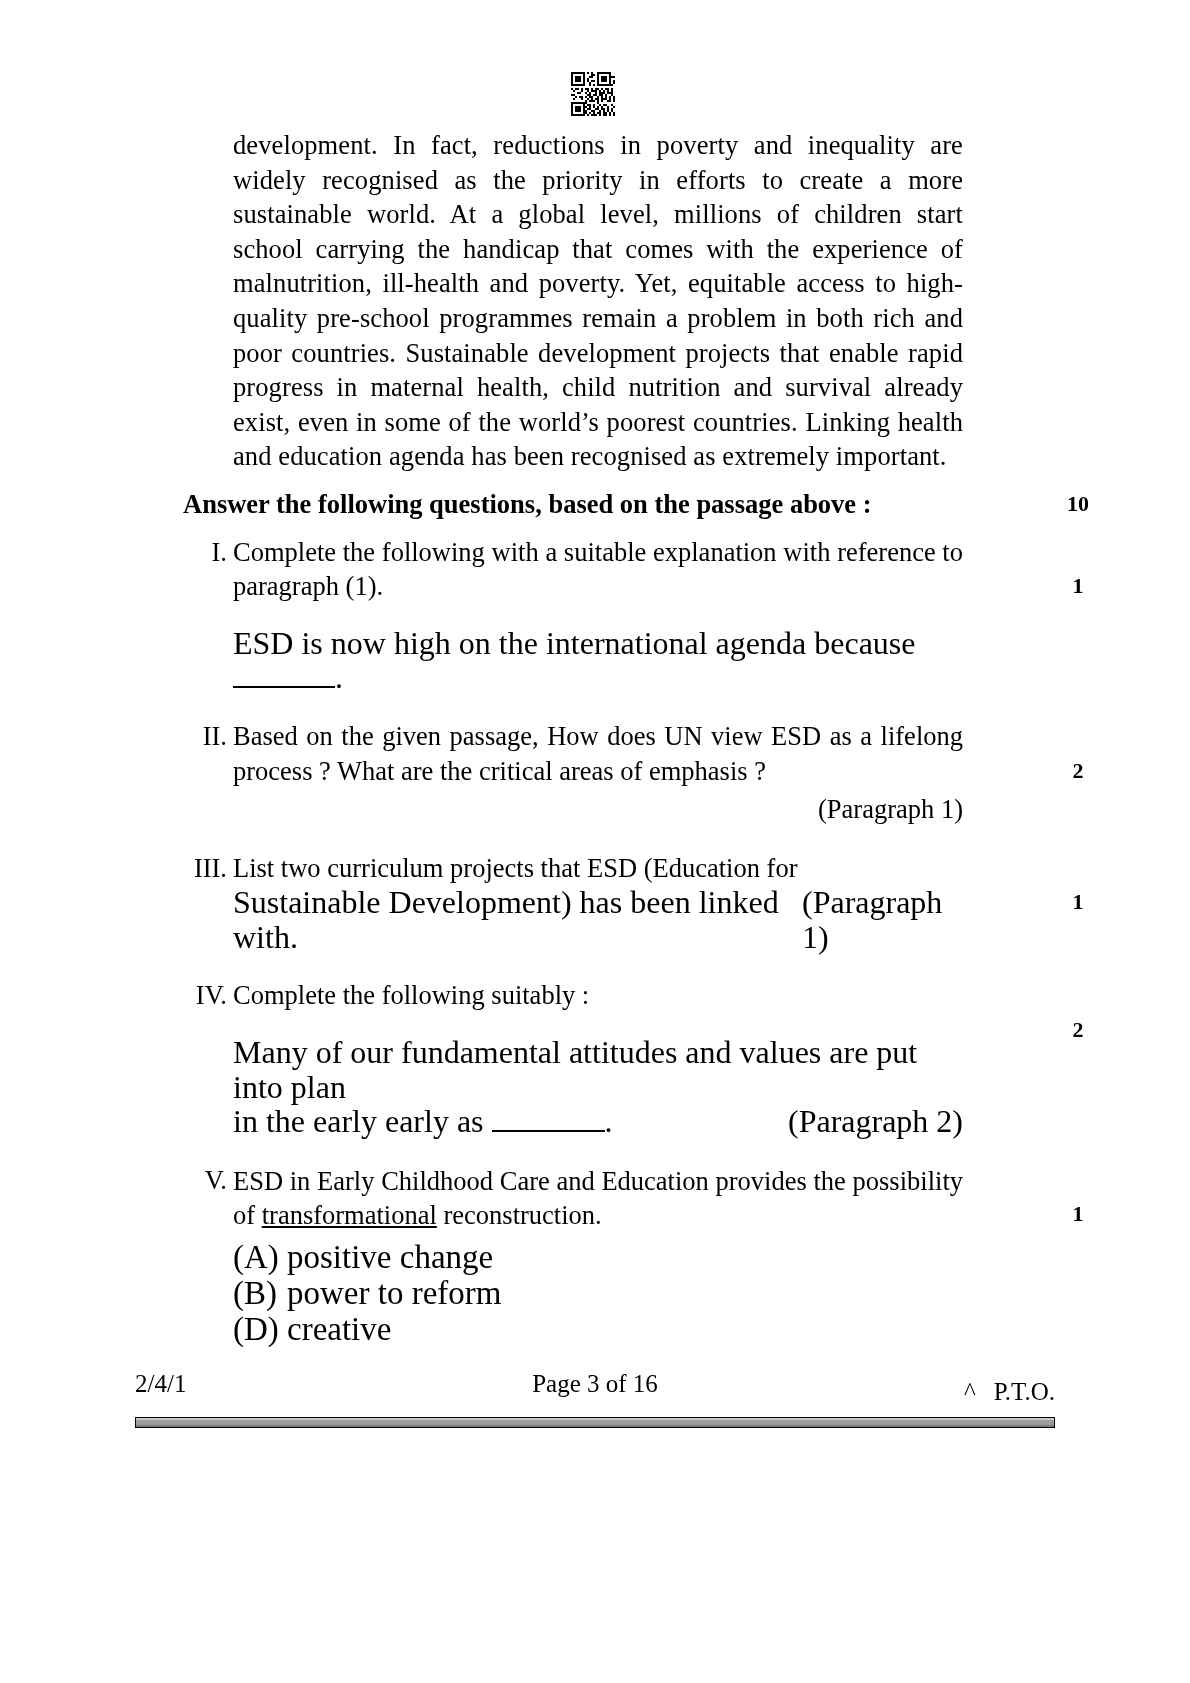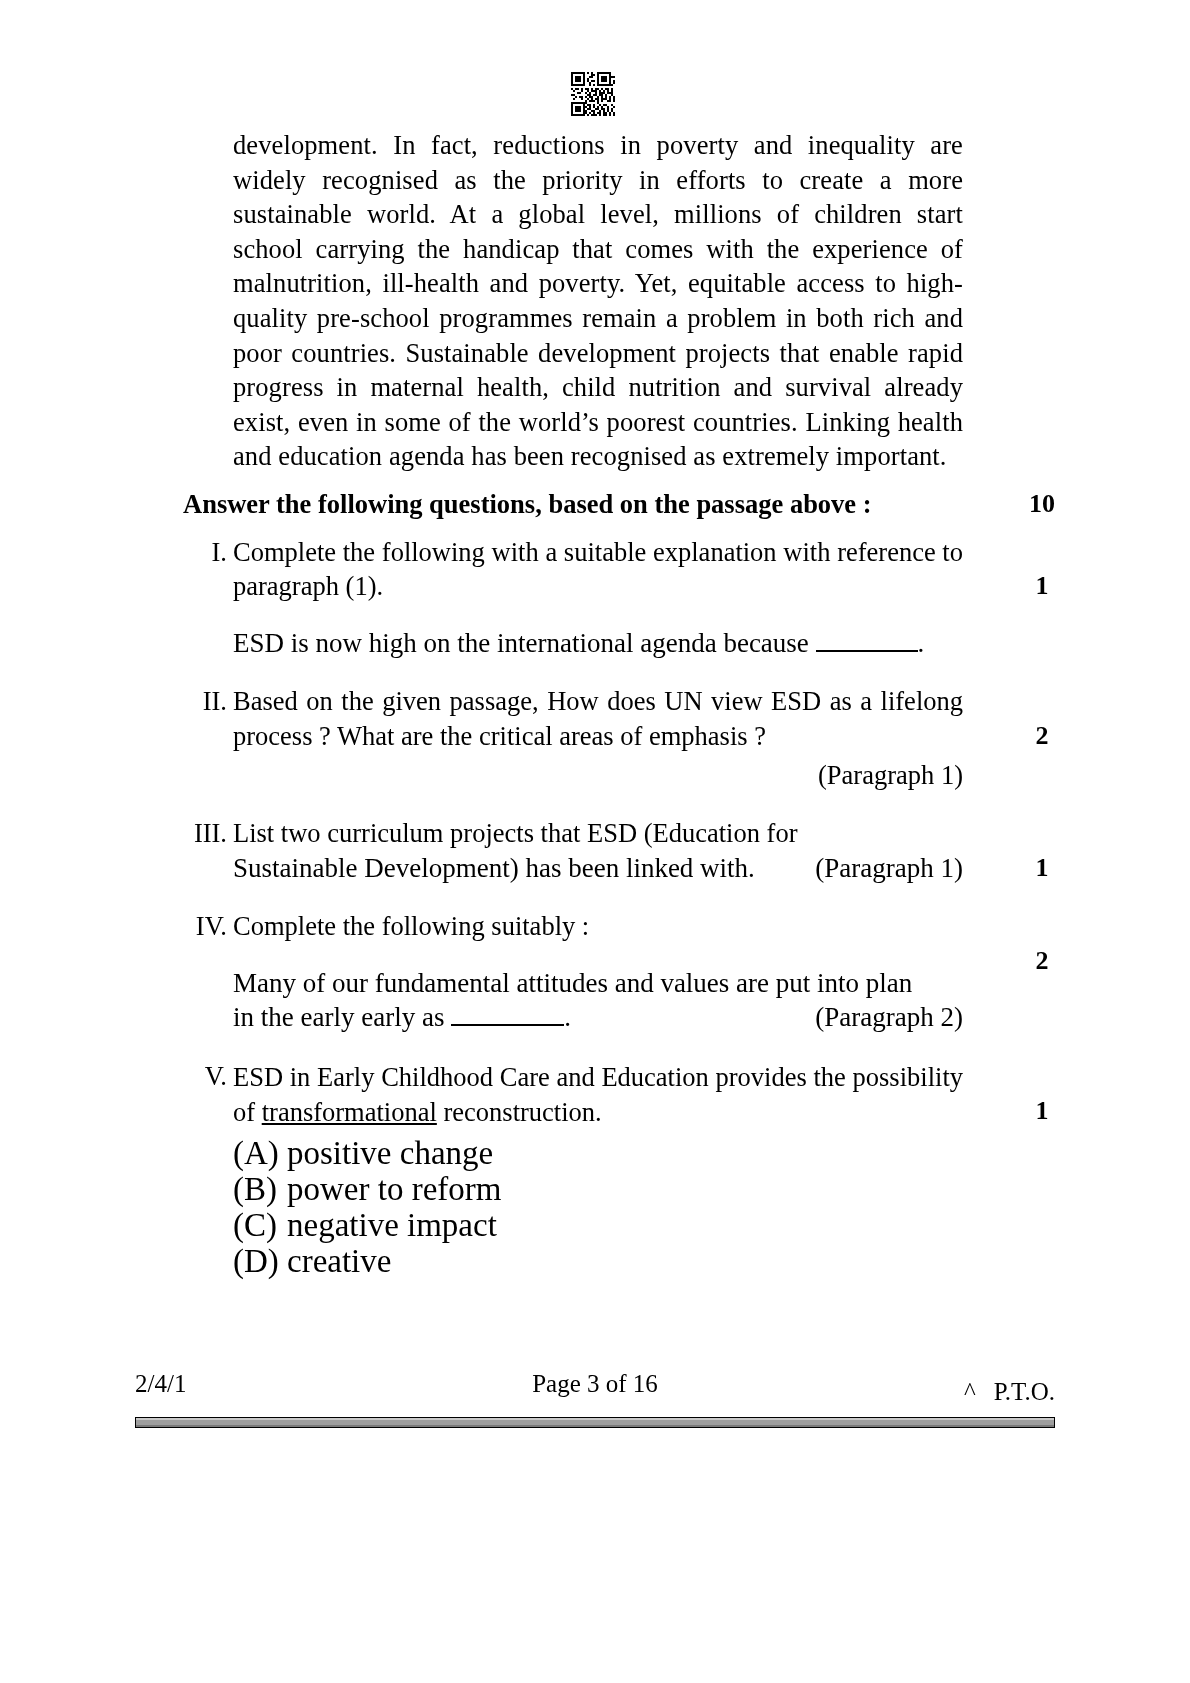--- a/index.html
+++ b/index.html
@@ -83,21 +83,21 @@
     font-size: 26.5px;
     line-height: 34.6px;
     text-align: justify;
     text-align-last: left;
   }
   .qbody.nojust { text-align: left; }
 
   .subline {
     padding-left: 50px;
     width: 730px;
-    font-size: 27px;
+    font-size: 32px;
     line-height: 34.6px;
     text-align: left;
   }
   .subline.spaced { margin-top: 22px; }
 
   .line-row {
     display: flex;
     width: 730px;
     align-items: flex-end;
   }
@@ -118,25 +118,25 @@
     vertical-align: baseline;
   }
   .blank.w1 { width: 102px; }
   .blank.w2 { width: 113px; }
 
   u.uline { text-decoration: underline; text-underline-offset: 2px; }
 
   
   .marks {
     position: absolute;
-    left: 836px;
+    left: 872px;
     width: 46px;
     text-align: center;
     font-weight: bold;
-    font-size: 26px;
+    font-size: 22px;
     line-height: 34.6px;
   }
 
   
   .options { margin-top: 6px; }
   .opt {
     padding-left: 50px;
     font-size: 33px;
     line-height: 36px;
     white-space: pre;
@@ -355,21 +355,20 @@
 
     <div class="qrow gap">
       <span class="roman">V.</span>
       <span class="marks" style="top:34.6px;">1</span>
     </div>
     <div class="qbody"><span>ESD in Early Childhood Care and Education provides the possibility of </span><u class="uline">transformational</u><span> reconstruction.</span></div>
 
     <div class="options">
       <div class="opt"><span class="lbl">(A)</span><span>positive change</span></div>
       <div class="opt"><span class="lbl">(B)</span><span>power to reform</span></div>
-      <div class="opt"><span class="lbl">(C)</span><span>negative impact</span></div>
       <div class="opt"><span class="lbl">(D)</span><span>creative</span></div>
     </div>
 
   </div>
 
   <div class="footer">
     <div class="footer-row">
       <span class="f-left">2/4/1</span>
       <span class="f-center">Page 3 of 16</span>
       <span class="f-right"><span class="f-caret">^</span><span>P.T.O.</span></span>

